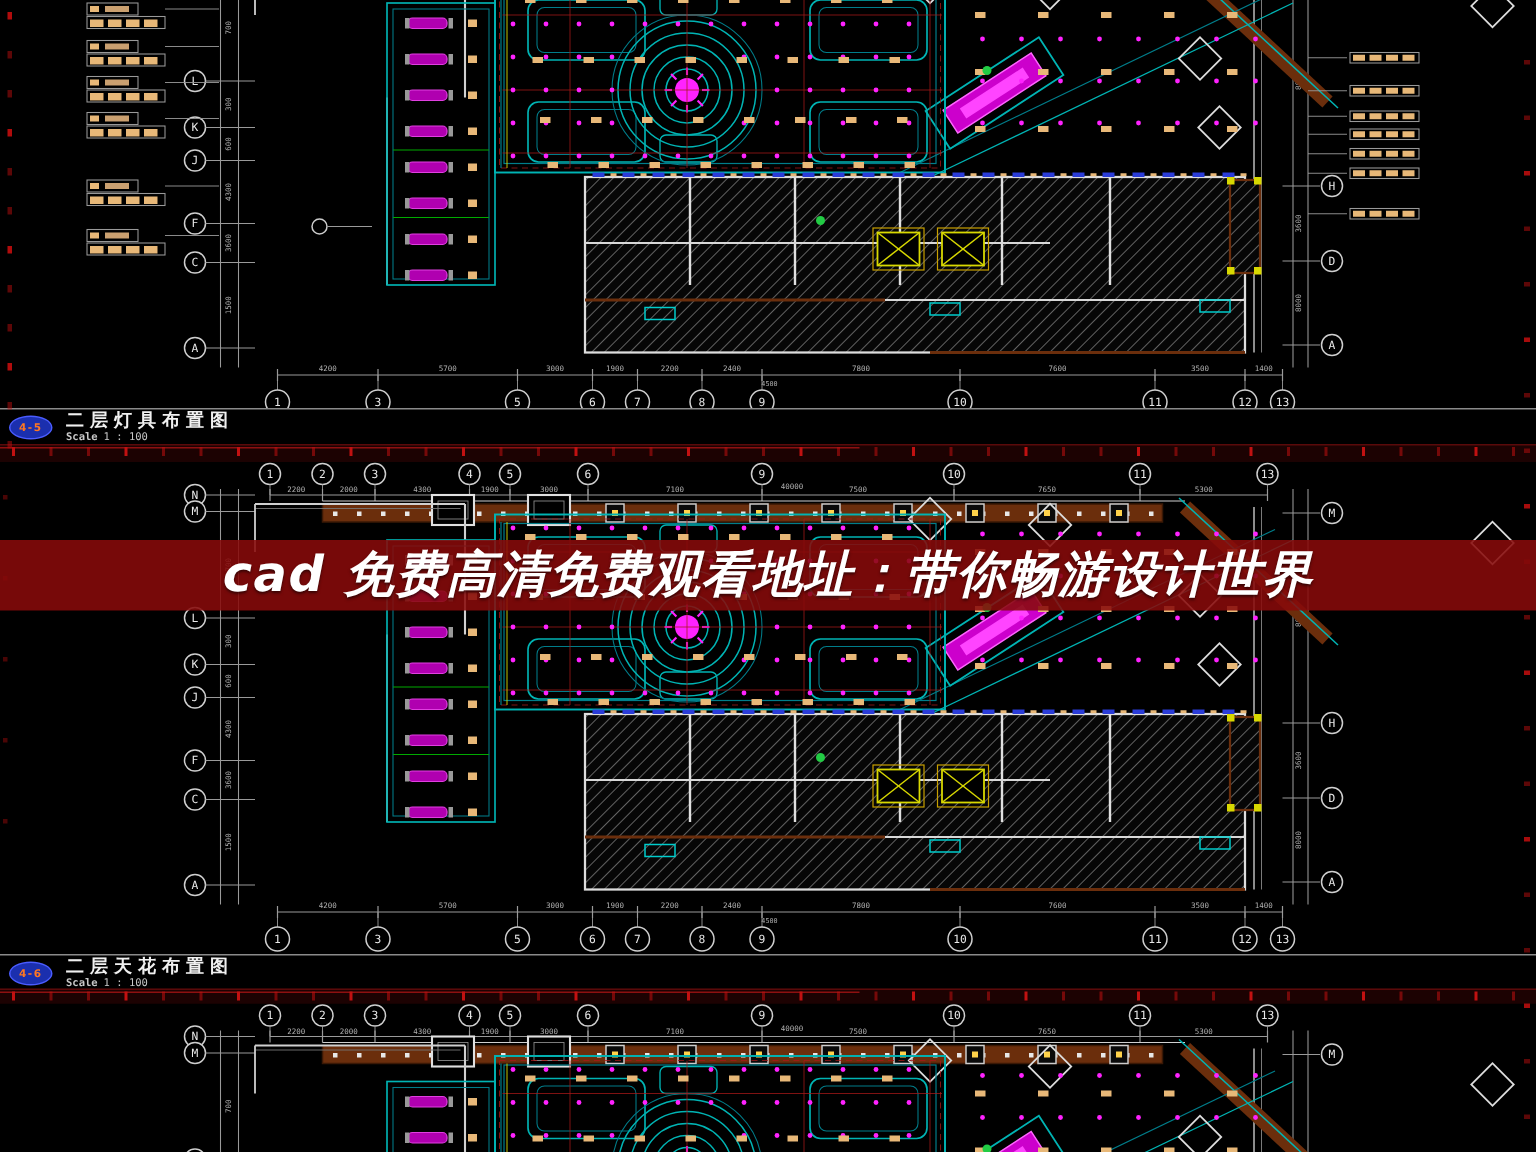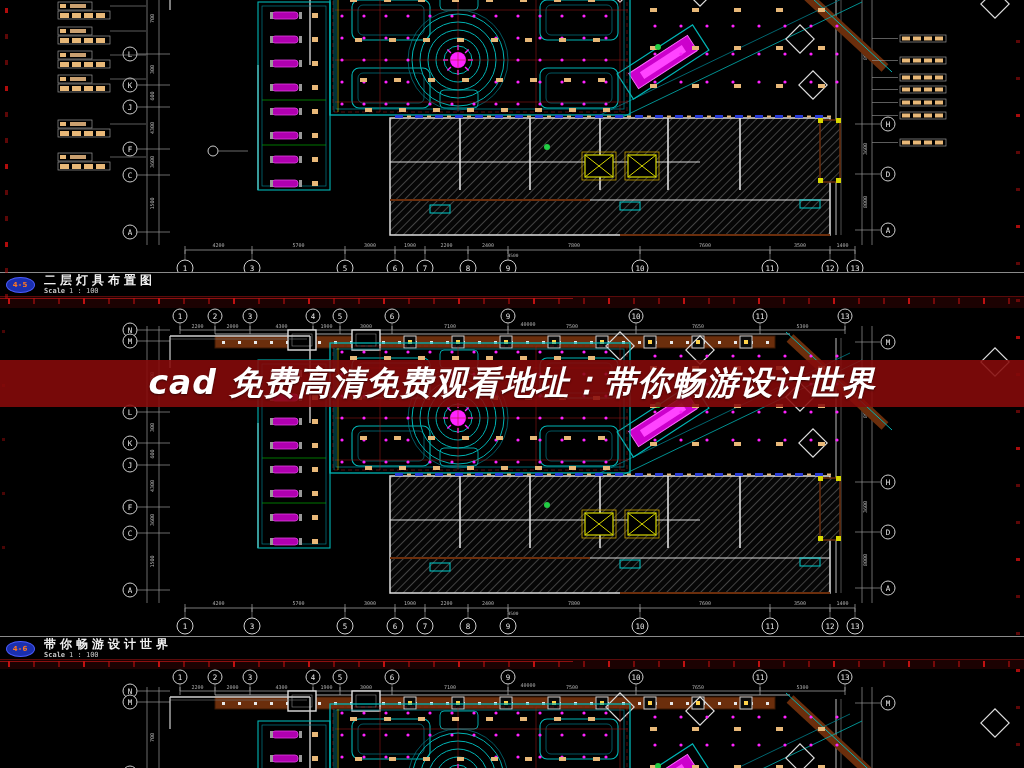--- a/index.html
+++ b/index.html
@@ -1199,21 +1199,21 @@
           <text x="770" y="320.6" font-size="7.5" fill="#e8e8e8" text-anchor="middle">11</text>
           <circle cx="830" cy="318" r="8" fill="#000" stroke="#cfcfcf" stroke-width="1"></circle>
           <text x="830" y="320.6" font-size="7.5" fill="#e8e8e8" text-anchor="middle">12</text>
           <circle cx="855" cy="318" r="8" fill="#000" stroke="#cfcfcf" stroke-width="1"></circle>
           <text x="855" y="320.6" font-size="7.5" fill="#e8e8e8" text-anchor="middle">13</text>
         </g>
       </svg></div>
   <div class="title-bar" style="top:636px">
     <span class="badge">4-6</span>
     <span class="tb-text">
-      <span class="tb-label">带你畅游设计世界</span>
+      <span class="tb-label">二层天花布置图</span>
       <span class="tb-scale"><b>Scale</b><span>1 : 100</span></span>
     </span>
   </div>
   <div class="separator" style="top:659px;height:10px" id="sep2">
       <div class="sep-line"></div>
       <div class="sep-tick" style="left: 8px; opacity: 1;"></div>
       <div class="sep-tick" style="left: 33px; opacity: 0.55;"></div>
       <div class="sep-tick" style="left: 58px; opacity: 0.55;"></div>
       <div class="sep-tick" style="left: 83px; opacity: 1;"></div>
       <div class="sep-tick" style="left: 108px; opacity: 0.55;"></div>

